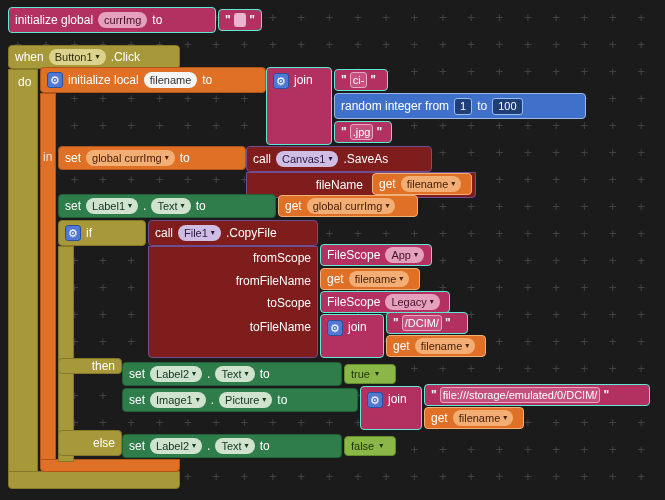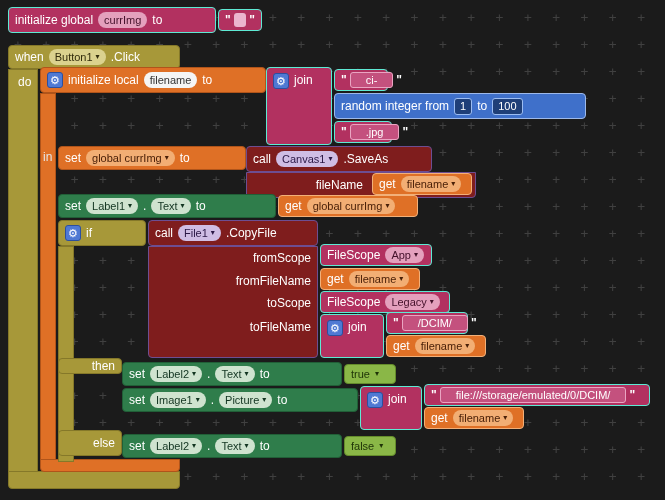--- a/index.html
+++ b/index.html
@@ -13,21 +13,21 @@
   .piece{position:absolute;font-size:12px;color:#fff;padding:5px 0 0 9px}
   .flabel{position:absolute;font-size:12px;color:#e5e5e5}
   .topalign{align-items:flex-start;padding-top:5px}
   .pill{display:inline-flex;align-items:center;gap:3px;height:16px;padding:0 6px;
         border-radius:8px;font-size:11px}
   .arrow{font-size:8px;line-height:1}
   .gear{display:inline-flex;align-items:center;justify-content:center;flex:none;
         width:16px;height:16px;border-radius:3px;background:#4f79d3;color:#fff;
         font-size:11px;border:1px solid #2c4f9e}
   .q{font-weight:bold}
-  .strfield{display:inline-flex;align-items:center;height:16px;padding:0 15px;border-radius:3px;
+  .strfield{display:inline-flex;align-items:center;height:16px;padding:0 2px;border-radius:3px;
         background:#c4517e;border:1px solid #eaa5c2;font-size:11px;color:#fff}
   .emptyfield{display:inline-block;width:14px;height:14px;border-radius:3px;background:#ecb4cf}
   .numfield{display:inline-flex;align-items:center;justify-content:center;height:17px;
         padding:0 5px;border-radius:3px;background:#1f3f78;border:1px solid #9cbdf2;
         font-size:11px;color:#fff}
   .c-gold{background:#a79839;border:1px solid #857829}
   .c-orange{background:#df7026;border:1px solid #b0541a}
   .c-crimson{background:#b23160;border:1px solid #5eead4}
   .c-purple{background:#7f1d1d;border:1px solid #6d4e92}
   .c-green{background:#2f7d4b;border:1px solid #215f37}

